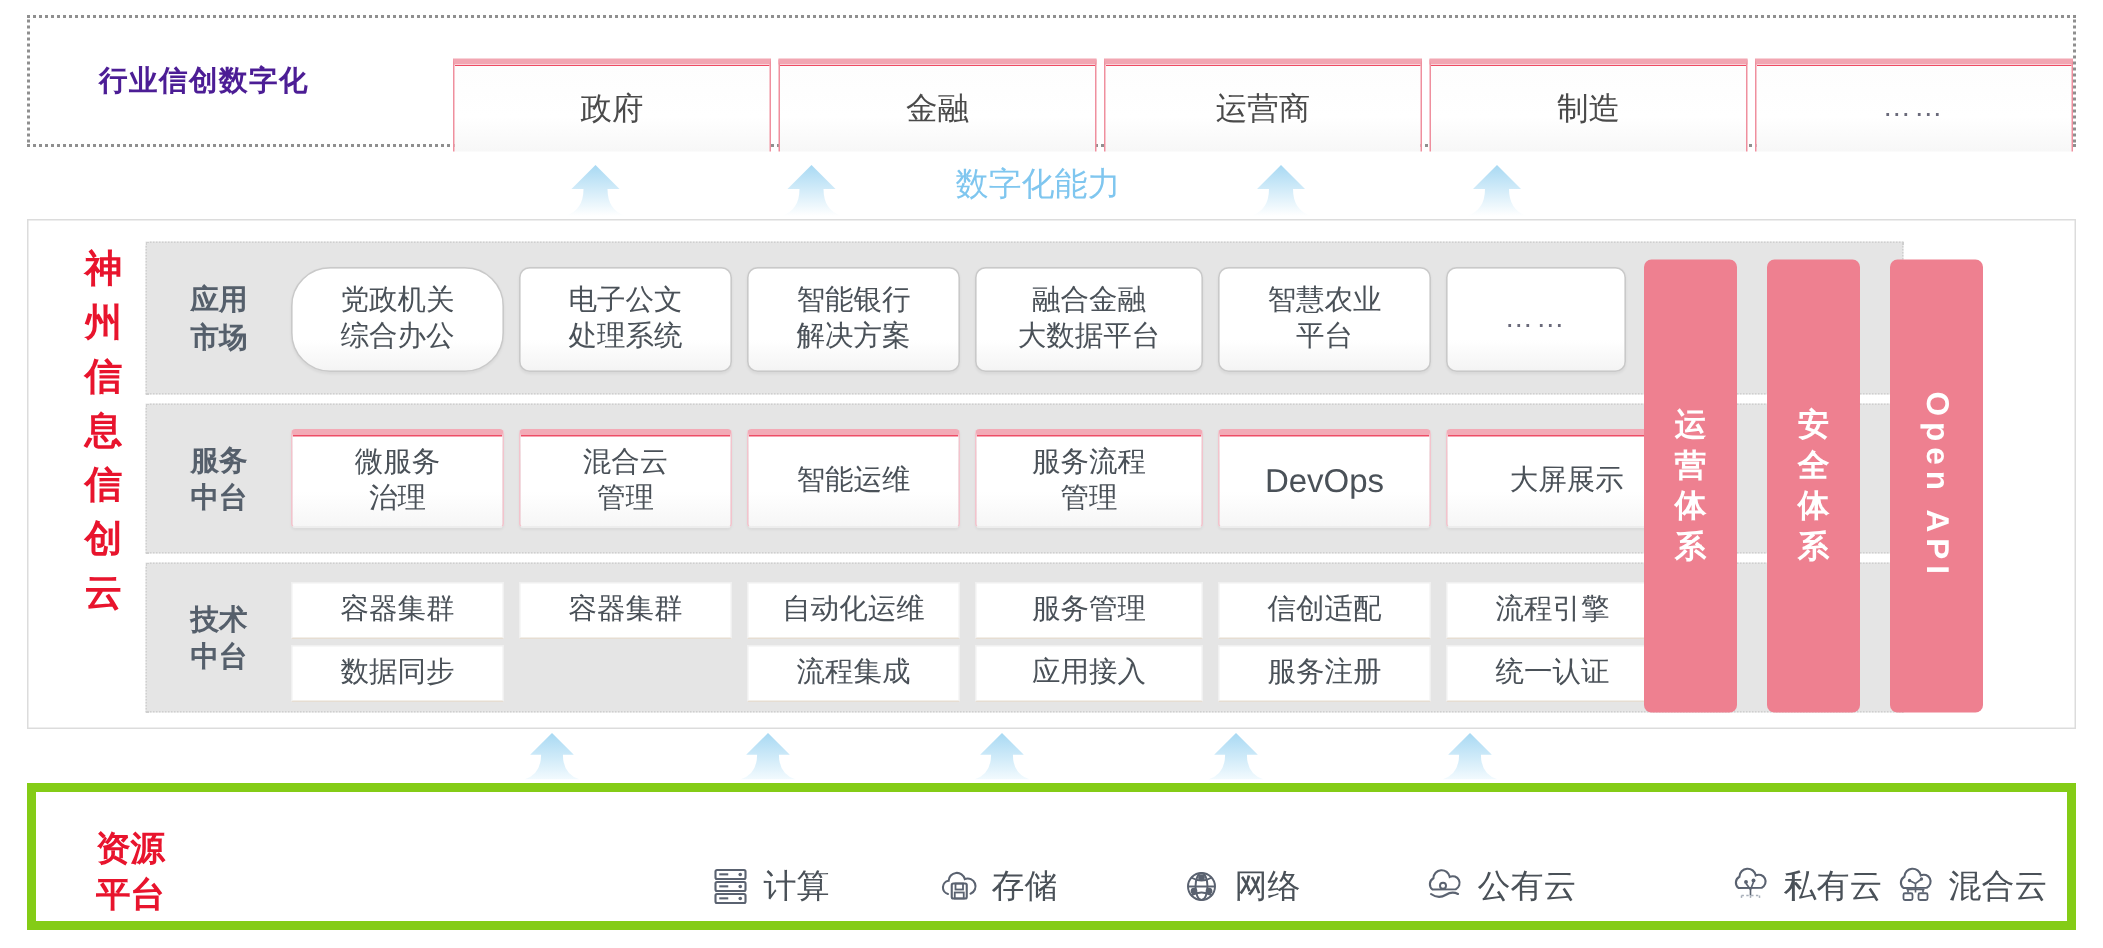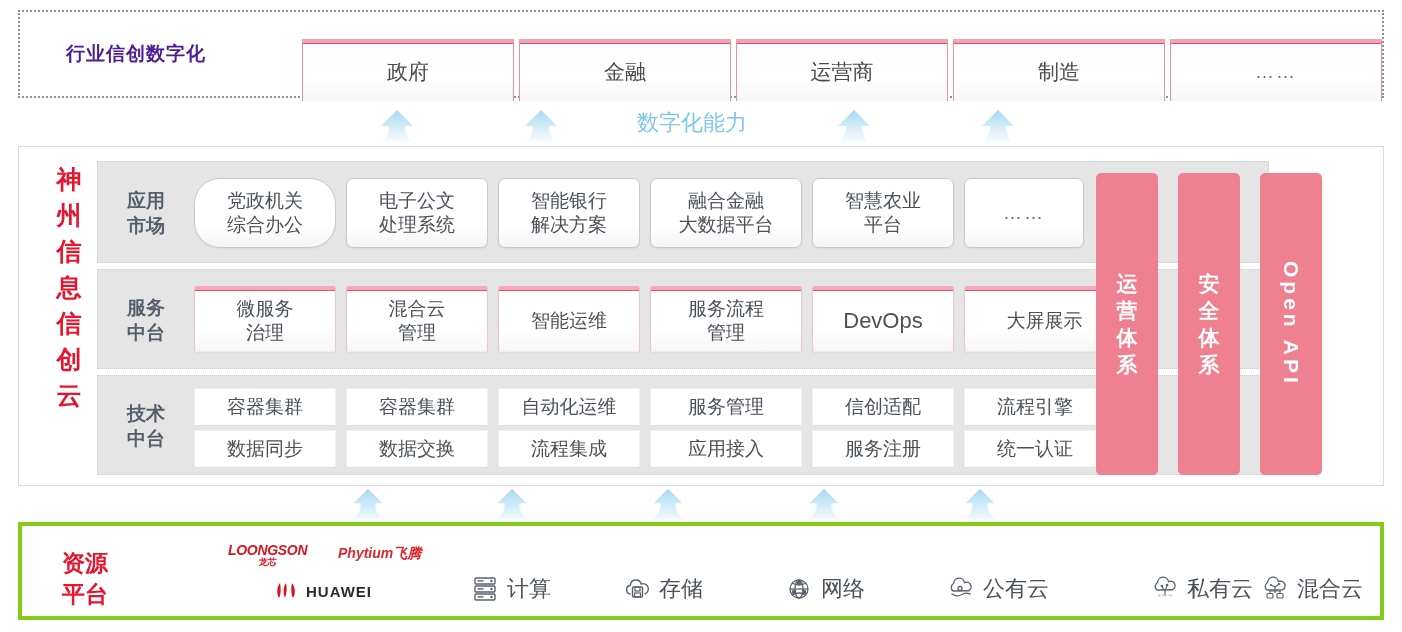--- a/index.html
+++ b/index.html
@@ -118,21 +118,21 @@
     letter-spacing: 4px; line-height: 1;
   }
 
   
   .low-strip { position: absolute; left: 0; top: 486px; width: 1402px; height: 38px; }
 
   
   .res-band {
     position: absolute; left: 18px; top: 522px;
     width: 1366px; height: 98px;
-    border: 4px solid #84cc16; background: #ffffff;
+    border: 6px solid #84cc16; background: #ffffff;
   }
   .res-title {
     position: absolute; left: 40px; top: 22px;
     font-size: 23px; font-weight: bold; color: #e8142d; line-height: 31px;
   }
   .res-title span { display: block; }
 
   .logo-area { position: absolute; left: 200px; top: 16px; width: 230px; height: 68px; }
   .logo-loongson { position: absolute; left: 6px; top: 0; }
   .ls-main { font-size: 14px; font-weight: bold; font-style: italic; color: #d9141e; letter-spacing: -0.3px; }
@@ -289,23 +289,20 @@
         </div>
       <div class="cell tech" style="left:714px;top:12px;width:142px;height:38px;">
           <span>信创适配</span>
         </div>
       <div class="cell tech" style="left:866px;top:12px;width:142px;height:38px;">
           <span>流程引擎</span>
         </div>
 
       <div class="cell tech" style="left:96px;top:54px;width:142px;height:38px;">
           <span>数据同步</span>
-        </div>
-      <div class="cell tech" style="left:248px;top:54px;width:142px;height:38px;">
-          <span>数据交换</span>
         </div>
       <div class="cell tech" style="left:400px;top:54px;width:142px;height:38px;">
           <span>流程集成</span>
         </div>
       <div class="cell tech" style="left:552px;top:54px;width:152px;height:38px;">
           <span>应用接入</span>
         </div>
       <div class="cell tech" style="left:714px;top:54px;width:142px;height:38px;">
           <span>服务注册</span>
         </div>
@@ -359,35 +356,20 @@
       <path d="M22 0 L38 16 L30 16 Q30 30 42 34 L2 34 Q14 30 14 16 L6 16 Z" fill="url(#ag2)"></path>
     </svg>
   </div>
 
   <div class="res-band">
     <div class="res-title">
       <span>资源</span>
       <span>平台</span>
     </div>
 
-    <div class="logo-area">
-      <div class="logo-loongson">
-        <div class="ls-main">LOONGSON</div>
-        <div class="ls-sub">龙芯</div>
-      </div>
-      <div class="logo-phytium">Phytium飞腾</div>
-      <div class="logo-huawei">
-        <svg width="26" height="18" viewBox="0 0 26 18">
-          <path d="M6 1 C3 5 2 11 5 16 C7 13 7 6 6 1 Z" fill="#d7141a"></path>
-          <path d="M12 1 C9 5 9 12 11 16 C13 11 13 5 12 1 Z" fill="#d7141a"></path>
-          <path d="M18 1 C21 5 22 11 19 16 C17 13 17 6 18 1 Z" fill="#d7141a"></path>
-        </svg>
-        <span class="hw-text">HUAWEI</span>
-      </div>
-    </div>
 
     <div class="res-item" style="left:448px;">
       <svg class="ric" viewBox="0 0 30 30">
         <g fill="none" stroke="#5a6270" stroke-width="1.4">
           <rect x="5" y="4" width="20" height="6" rx="1"></rect>
           <rect x="5" y="12" width="20" height="6" rx="1"></rect>
           <rect x="5" y="20" width="20" height="6" rx="1"></rect>
         </g>
         <g fill="#5a6270">
           <circle cx="21.5" cy="7" r="1.2"></circle>

